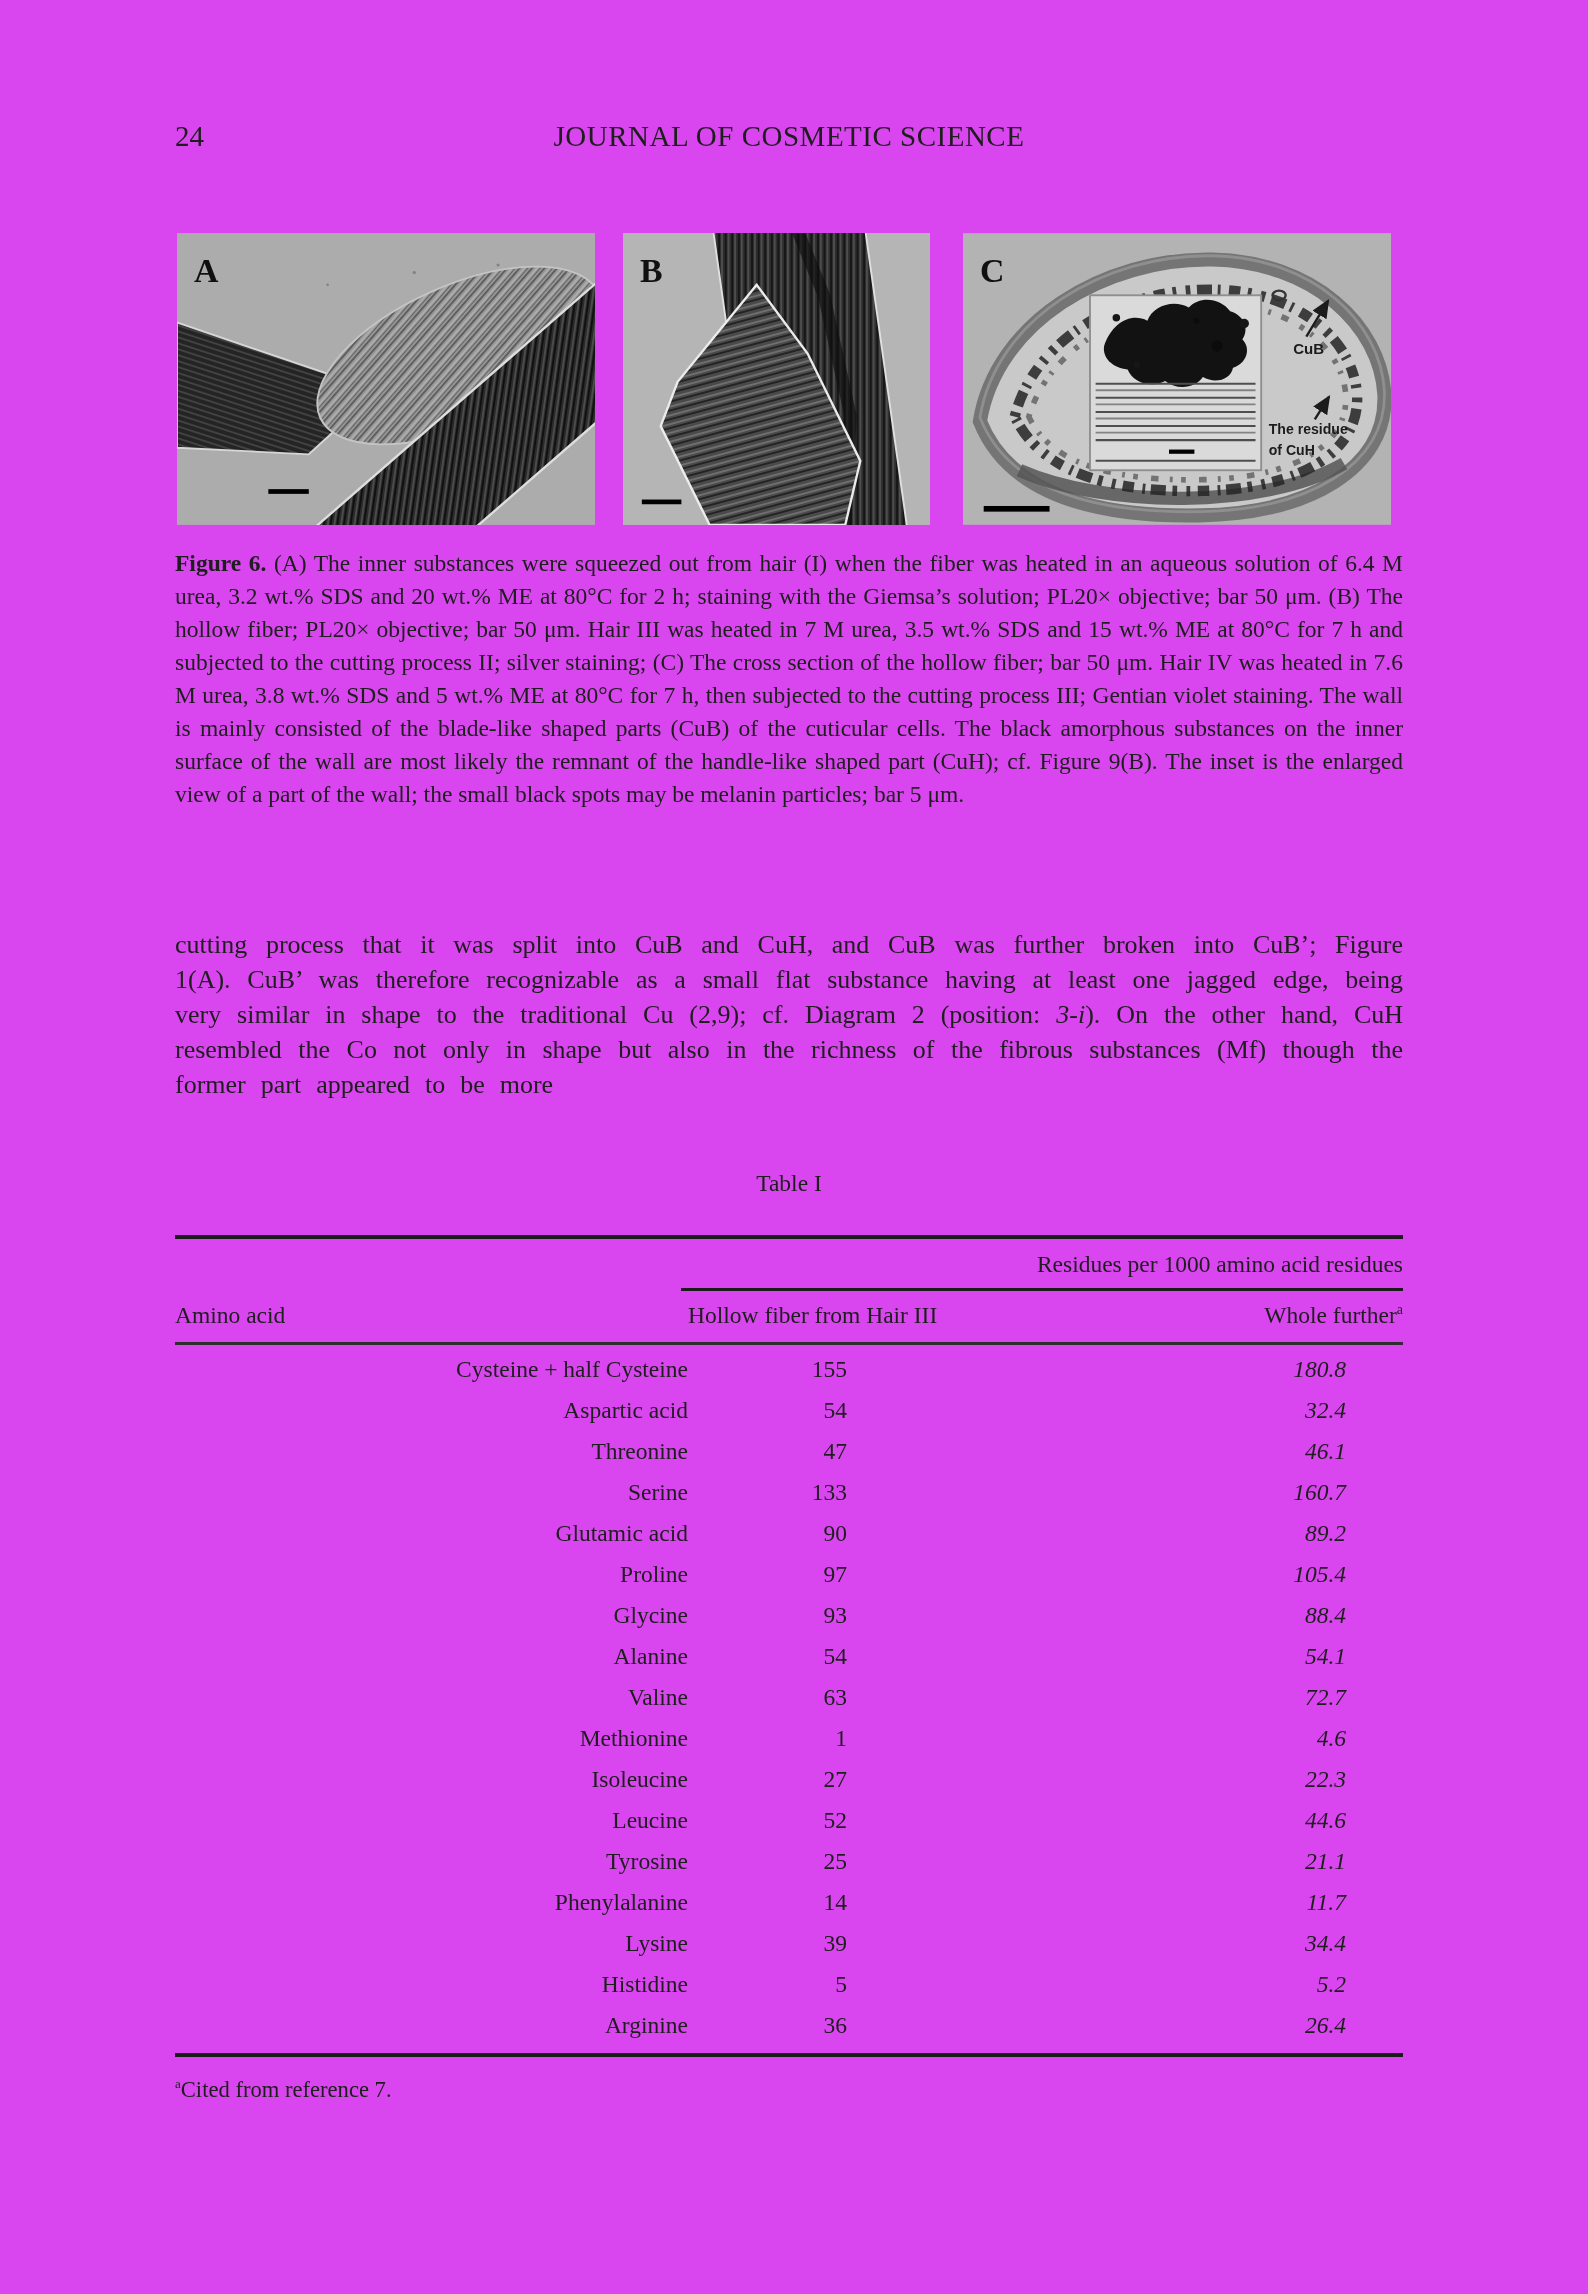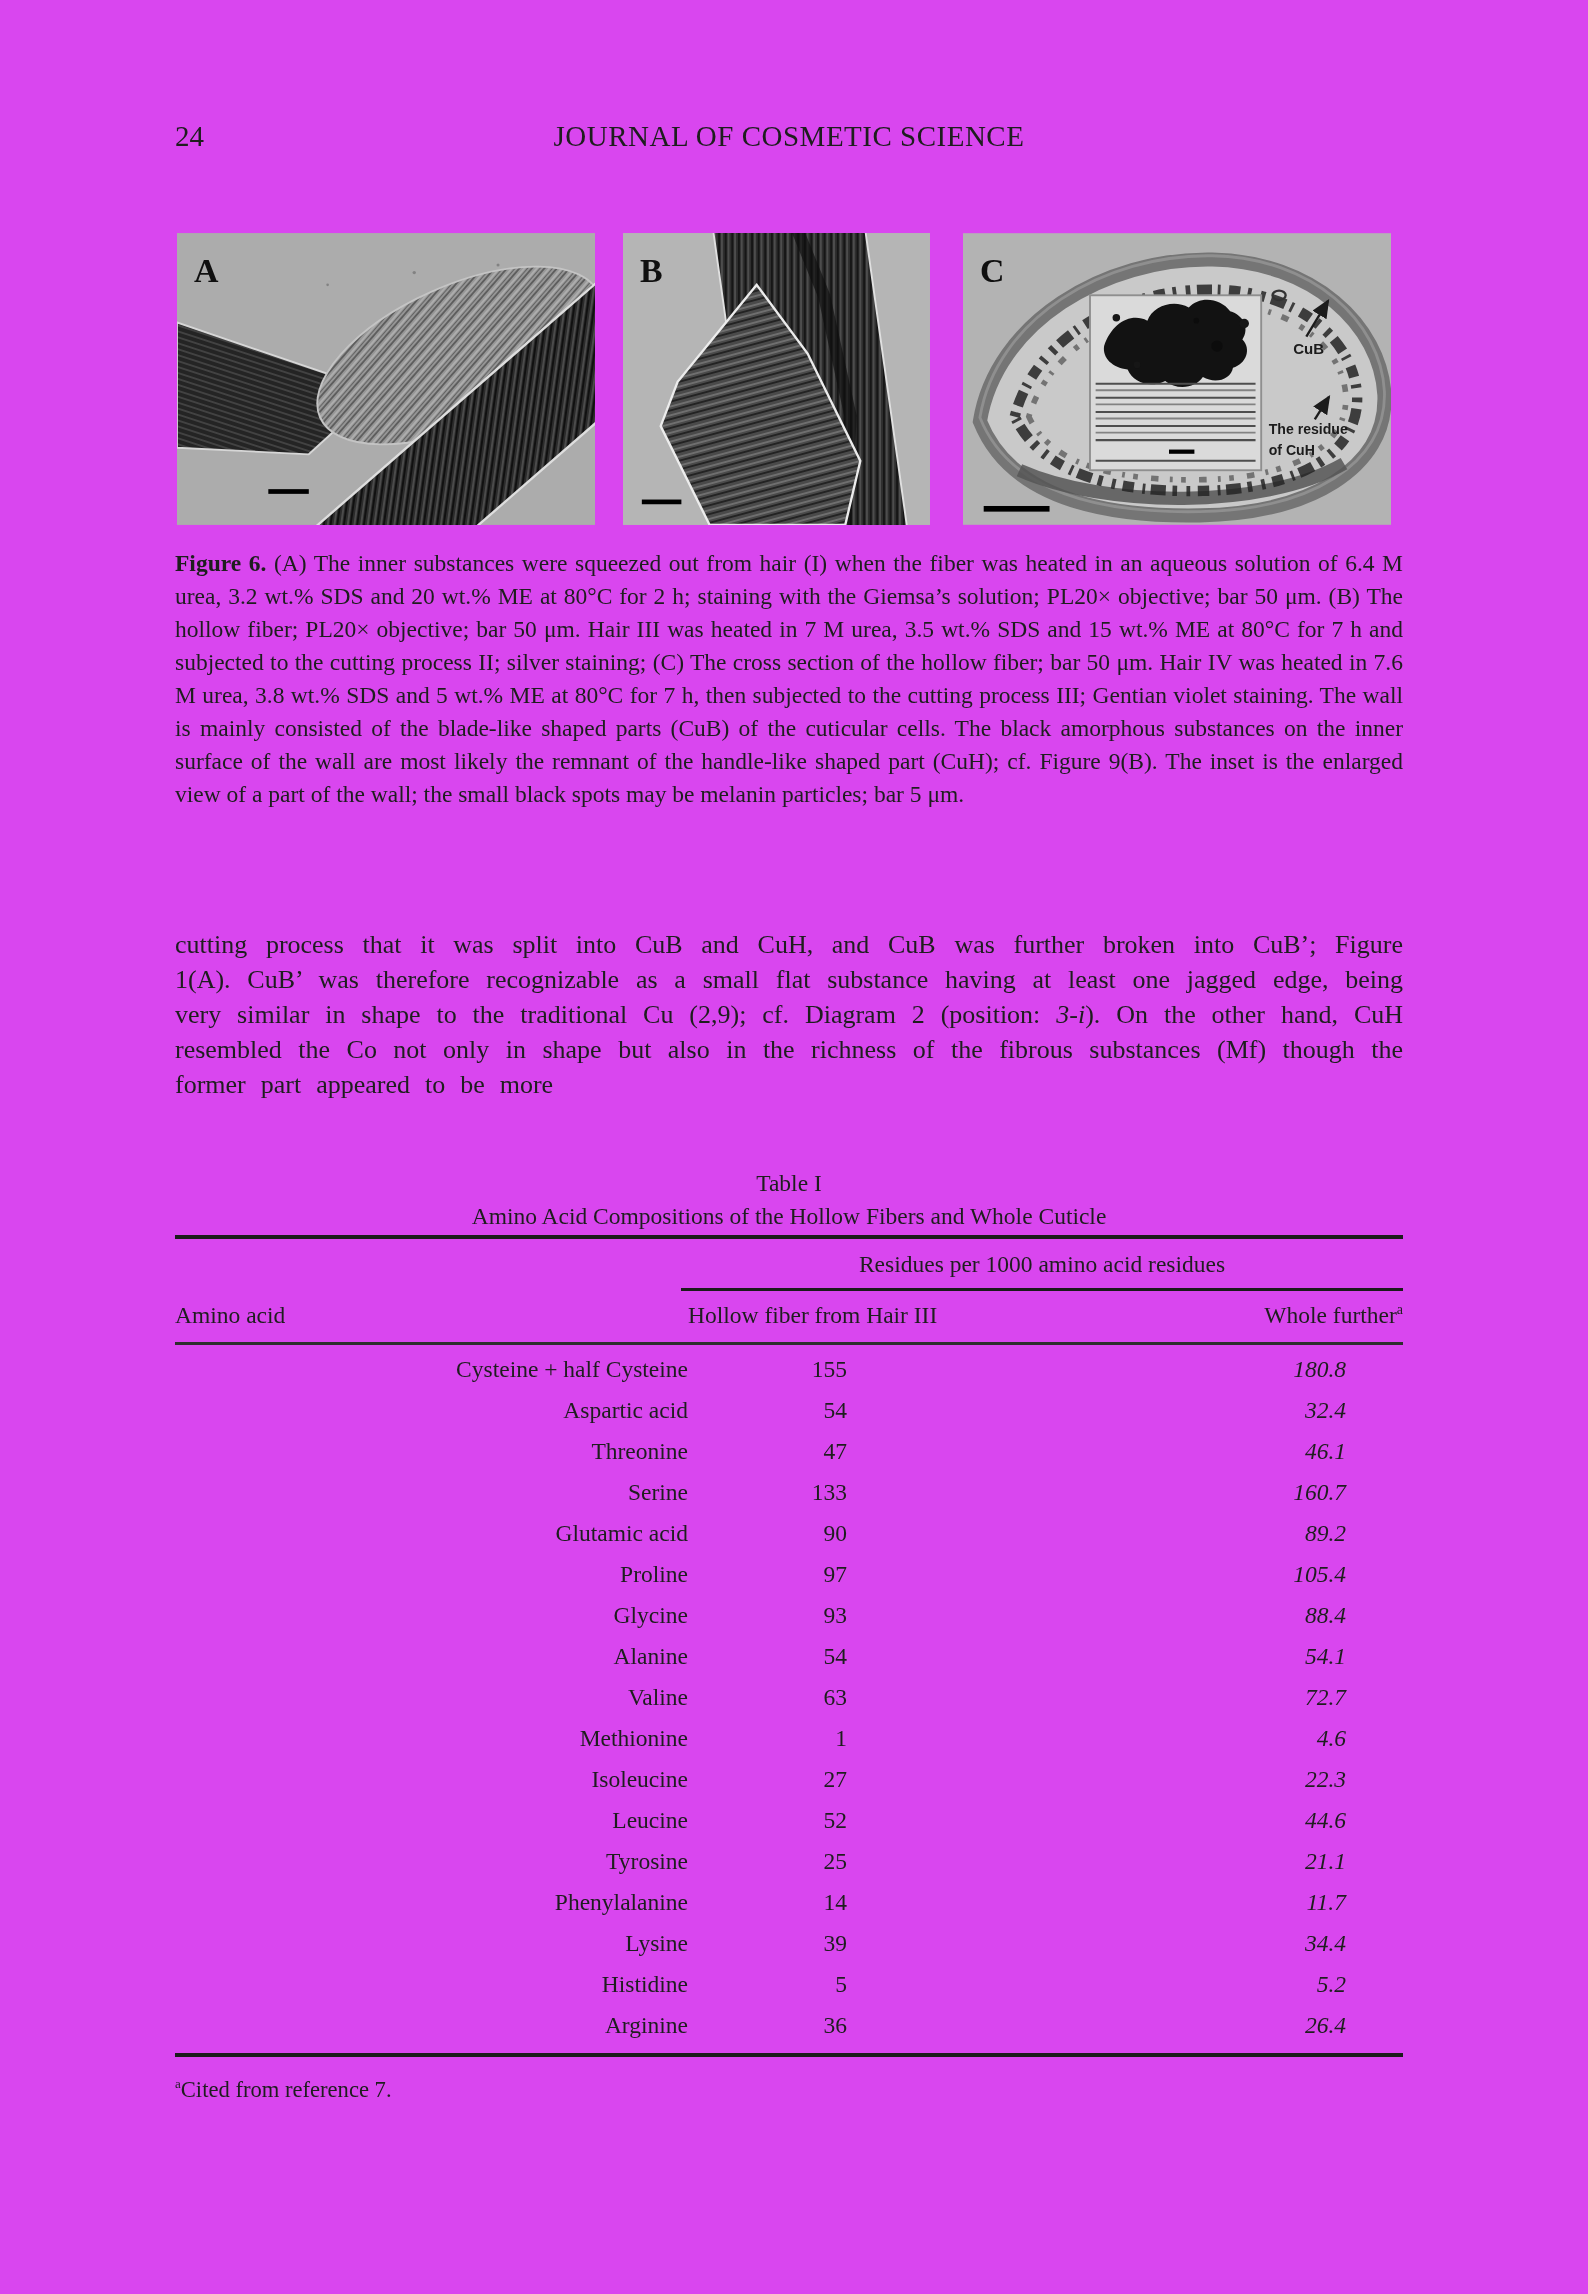--- a/index.html
+++ b/index.html
@@ -30,21 +30,21 @@
             font-size:26px;line-height:35px;text-align:justify;word-spacing:8.5px;}
   
   .tablewrap{position:absolute;left:175px;top:1170px;width:1228px;height:960px;}
   .ttitle{position:absolute;top:0;left:0;width:100%;text-align:center;font-size:23.5px;}
   .tsub{position:absolute;top:33px;left:0;width:100%;text-align:center;font-size:23.5px;}
   .rule{position:absolute;left:0;width:1228px;background:#1b1b1b;}
   .rule.thick-top{top:65px;height:3.8px;}
   .rule.mid{top:118px;left:506px;width:722px;height:2.8px;}
   .rule.thin{top:172px;height:2.8px;background:#2e2e2e;}
   .rule.thick-bottom{top:883px;height:3.8px;}
-  .spanhead{position:absolute;top:81px;left:506px;width:722px;text-align:center;font-size:23.5px;}
+  .spanhead{position:absolute;top:81px;left:506px;width:722px;text-align:right;font-size:23.5px;}
   .colheads{position:absolute;top:132px;left:0;width:1228px;height:34px;font-size:23.5px;}
   .ch1{position:absolute;left:0;top:0;}
   .ch2{position:absolute;left:513px;top:0;}
   .ch3{position:absolute;right:0;top:0;text-align:right;}
   sup{font-size:14px;vertical-align:super;line-height:0;}
   .tbody{position:absolute;top:179px;left:0;width:1228px;}
   .trow{display:grid;grid-template-columns:513px 159px 1fr;height:41px;
         align-items:center;font-size:23.5px;}
   .tcell.c0{text-align:right;}
   .tcell.c1{text-align:right;}
@@ -179,21 +179,20 @@
       </svg>
     </div>
   </div>
 
   <p class="caption"><b>Figure 6.</b><span> (A) The inner substances were squeezed out from hair (I) when the fiber was heated in an aqueous solution of 6.4 M urea, 3.2 wt.% SDS and 20 wt.% ME at 80°C for 2 h; staining with the Giemsa’s solution; PL20× objective; bar 50 μm. (B) The hollow fiber; PL20× objective; bar 50 μm. Hair III was heated in 7 M urea, 3.5 wt.% SDS and 15 wt.% ME at 80°C for 7 h and subjected to the cutting process II; silver staining; (C) The cross section of the hollow fiber; bar 50 μm. Hair IV was heated in 7.6 M urea, 3.8 wt.% SDS and 5 wt.% ME at 80°C for 7 h, then subjected to the cutting process III; Gentian violet staining. The wall is mainly consisted of the blade-like shaped parts (CuB) of the cuticular cells. The black amorphous substances on the inner surface of the wall are most likely the remnant of the handle-like shaped part (CuH); cf. Figure 9(B). The inset is the enlarged view of a part of the wall; the small black spots may be melanin particles; bar 5 μm.</span></p>
 
   <p class="bodytext"><span>cutting process that it was split into CuB and CuH, and CuB was further broken into CuB’; Figure 1(A). CuB’ was therefore recognizable as a small flat substance having at least one jagged edge, being very similar in shape to the traditional Cu (2,9); cf. Diagram 2 (position: </span><i>3-i</i><span>). On the other hand, CuH resembled the Co not only in shape but also in the richness of the fibrous substances (Mf) though the former part appeared to be more</span></p>
 
   <div class="tablewrap">
     <div class="ttitle">Table I</div>
-    <div class="tsub">Amino Acid Compositions of the Hollow Fibers and Whole Cuticle</div>
     <div class="rule thick-top"></div>
     <div class="spanhead">Residues per 1000 amino acid residues</div>
     <div class="rule mid"></div>
     <div class="colheads">
       <div class="ch1">Amino acid</div>
       <div class="ch2">Hollow fiber from Hair III</div>
       <div class="ch3"><span>Whole further</span><sup>a</sup></div>
     </div>
     <div class="rule thin"></div>
     <div class="tbody">

